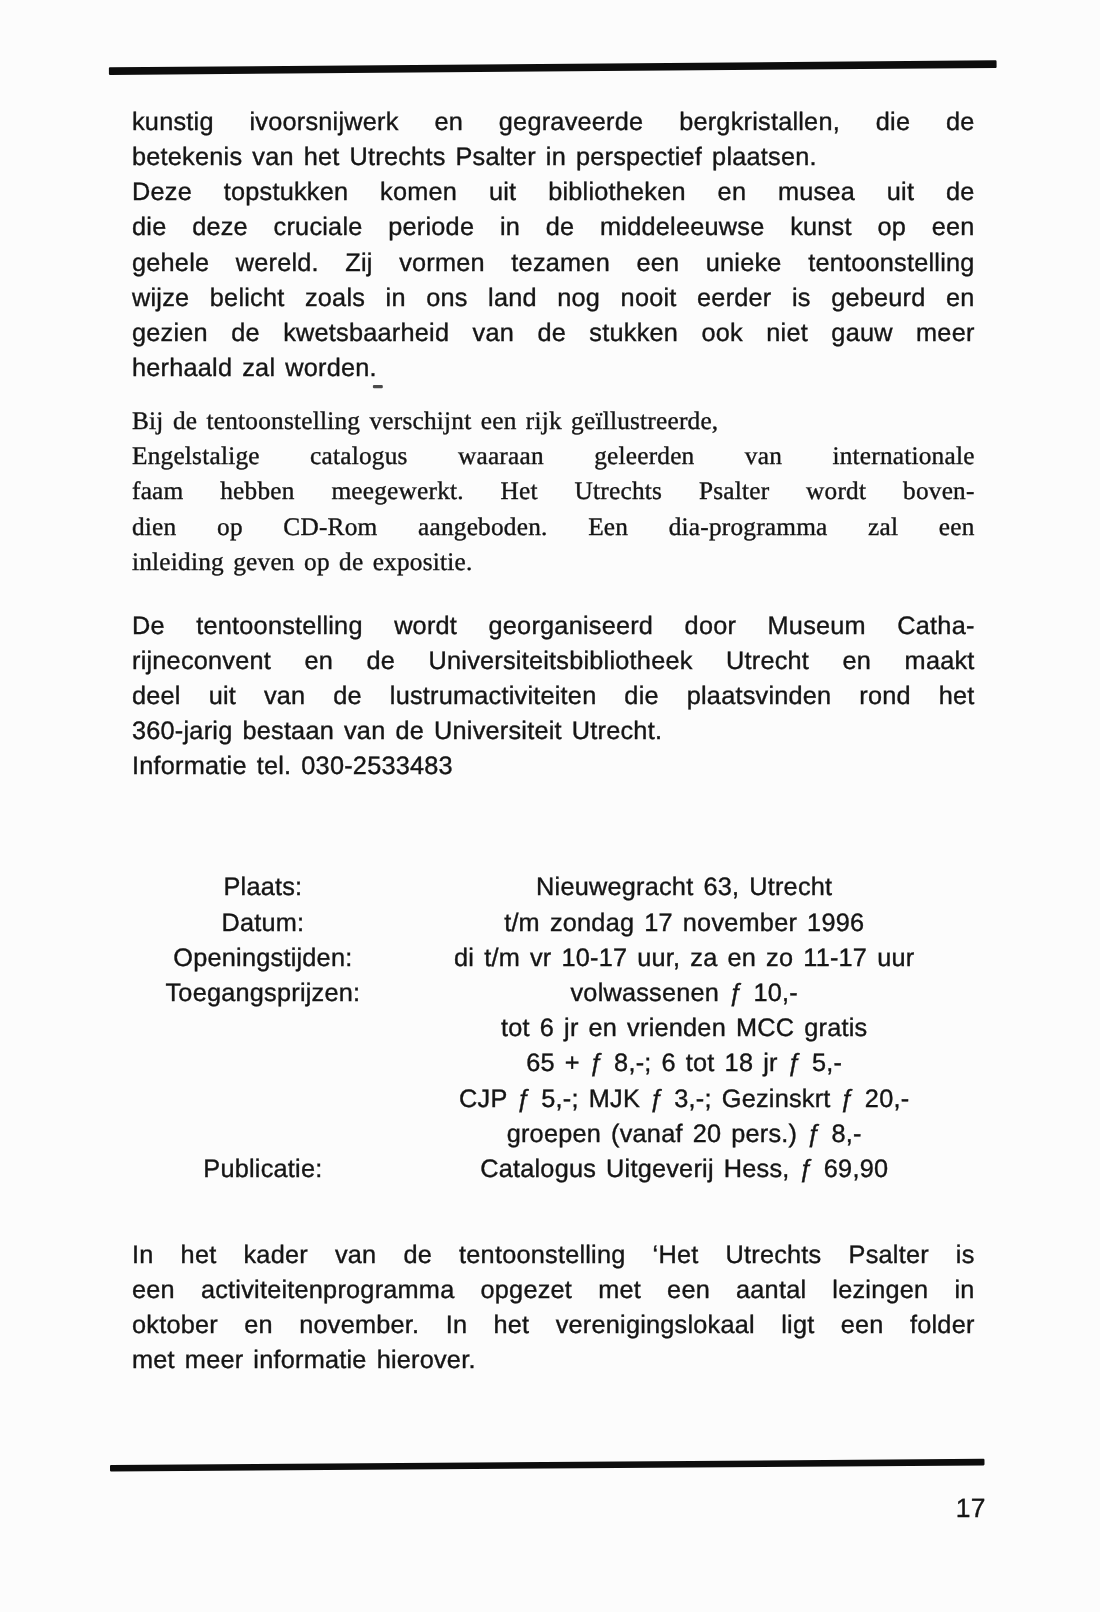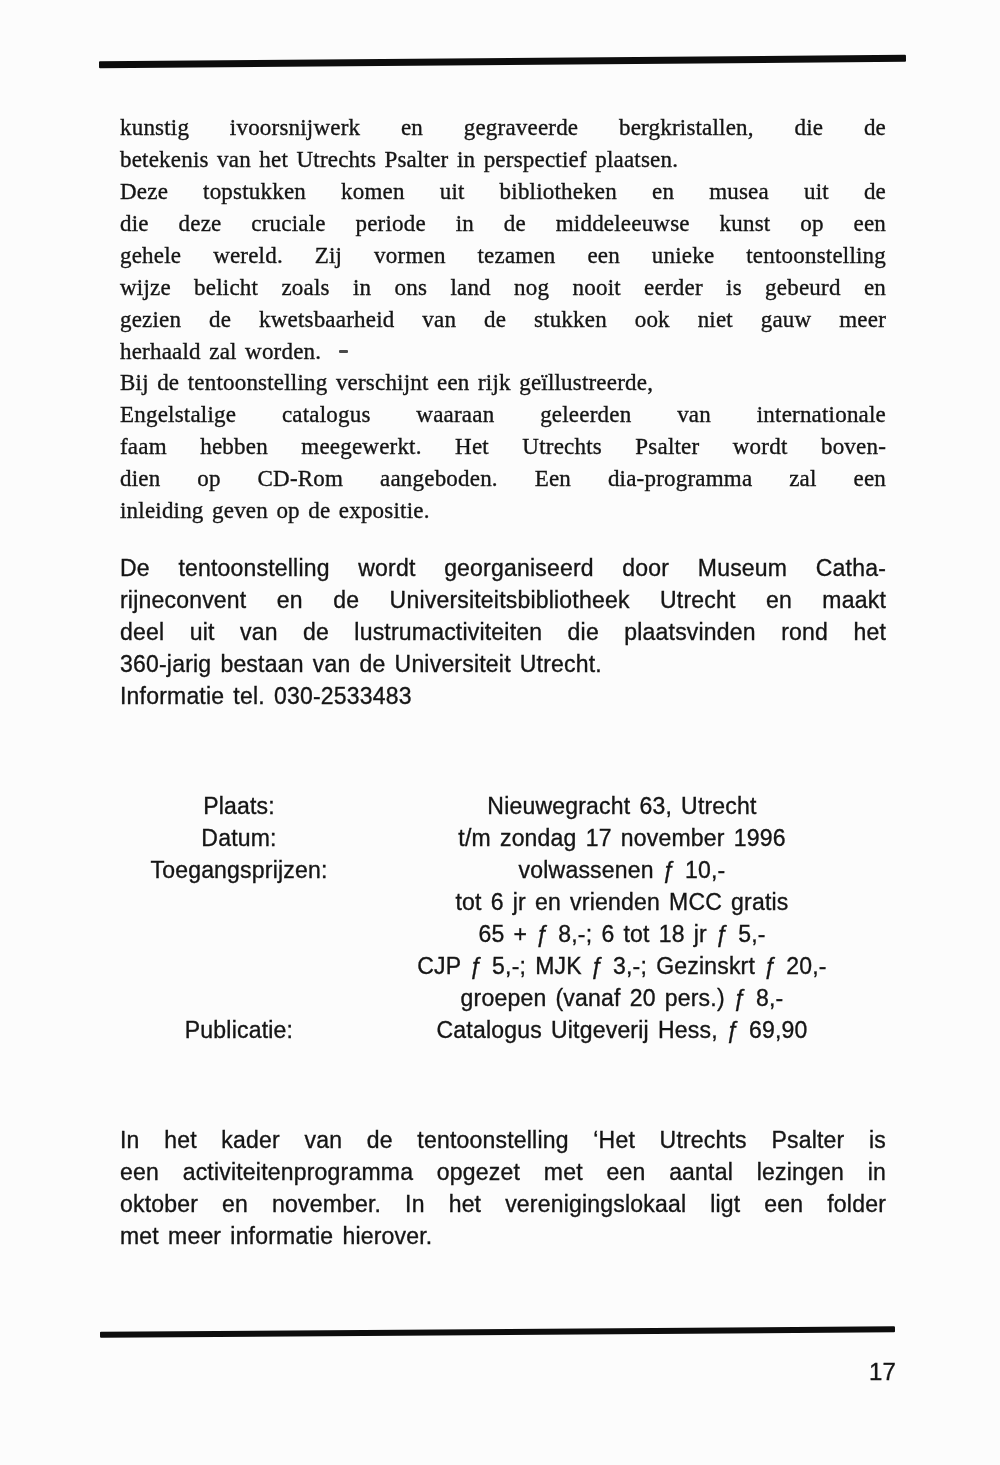--- a/index.html
+++ b/index.html
@@ -47,21 +47,21 @@
   .ln {
     height: 32px;
     line-height: 32px;
     white-space: nowrap;
   }
   .ln.j {
     white-space: normal;
     text-align: justify;
     text-align-last: justify;
   }
-  .p1 { top: 112px; font-family: Liberation Serif, serif; }
+  .p1 { top: 94px; }
   .p2 { top: 367px; font-family: Liberation Serif, serif; }
   .p3 { top: 552px; }
   .details { top: 790px; text-align: center; }
   .p4 { top: 1124px; }
   .row {
     display: flex;
     height: 32px;
     line-height: 32px;
   }
   .lbl {
@@ -131,20 +131,24 @@
   <div class="col details">
     <div class="row">
       <span class="lbl">Plaats:</span>
       <span class="val">Nieuwegracht 63, Utrecht</span>
     </div>
     <div class="row">
       <span class="lbl">Datum:</span>
       <span class="val">t/m zondag 17 november 1996</span>
     </div>
     <div class="row">
+      <span class="lbl">Openingstijden:</span>
+      <span class="val">di t/m vr 10-17 uur, za en zo 11-17 uur</span>
+    </div>
+    <div class="row">
       <span class="lbl">Toegangsprijzen:</span>
       <span class="val">volwassenen ƒ 10,-</span>
     </div>
     <div class="row">
       <span class="lbl"></span>
       <span class="val">tot 6 jr en vrienden MCC gratis</span>
     </div>
     <div class="row">
       <span class="lbl"></span>
       <span class="val">65 + ƒ 8,-; 6 tot 18 jr ƒ 5,-</span>

